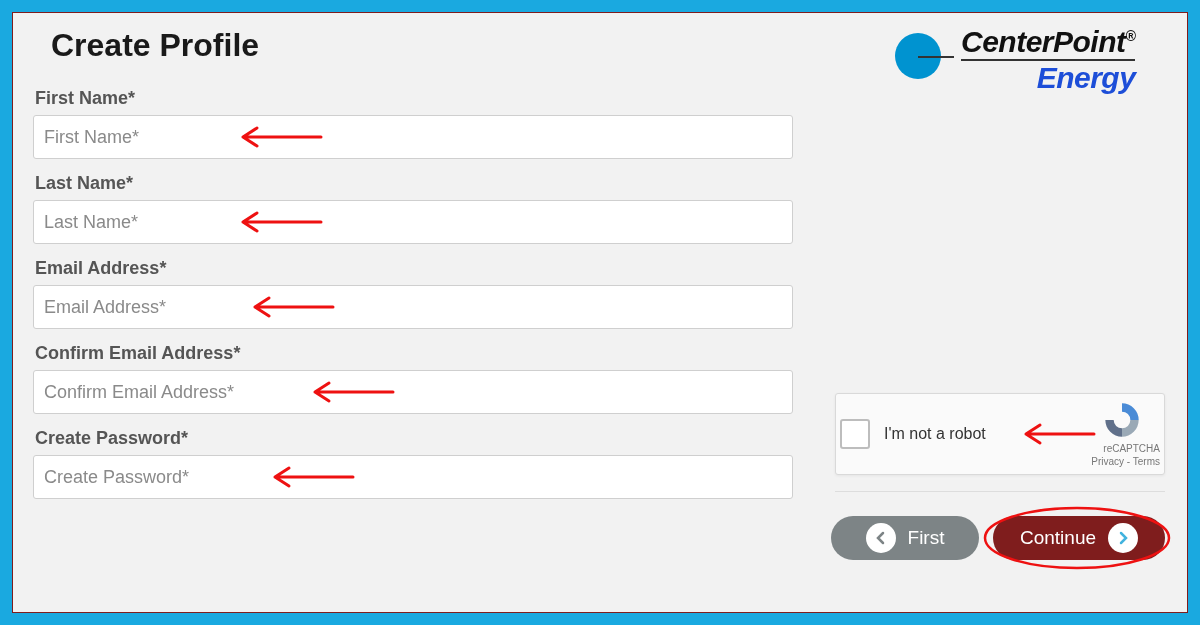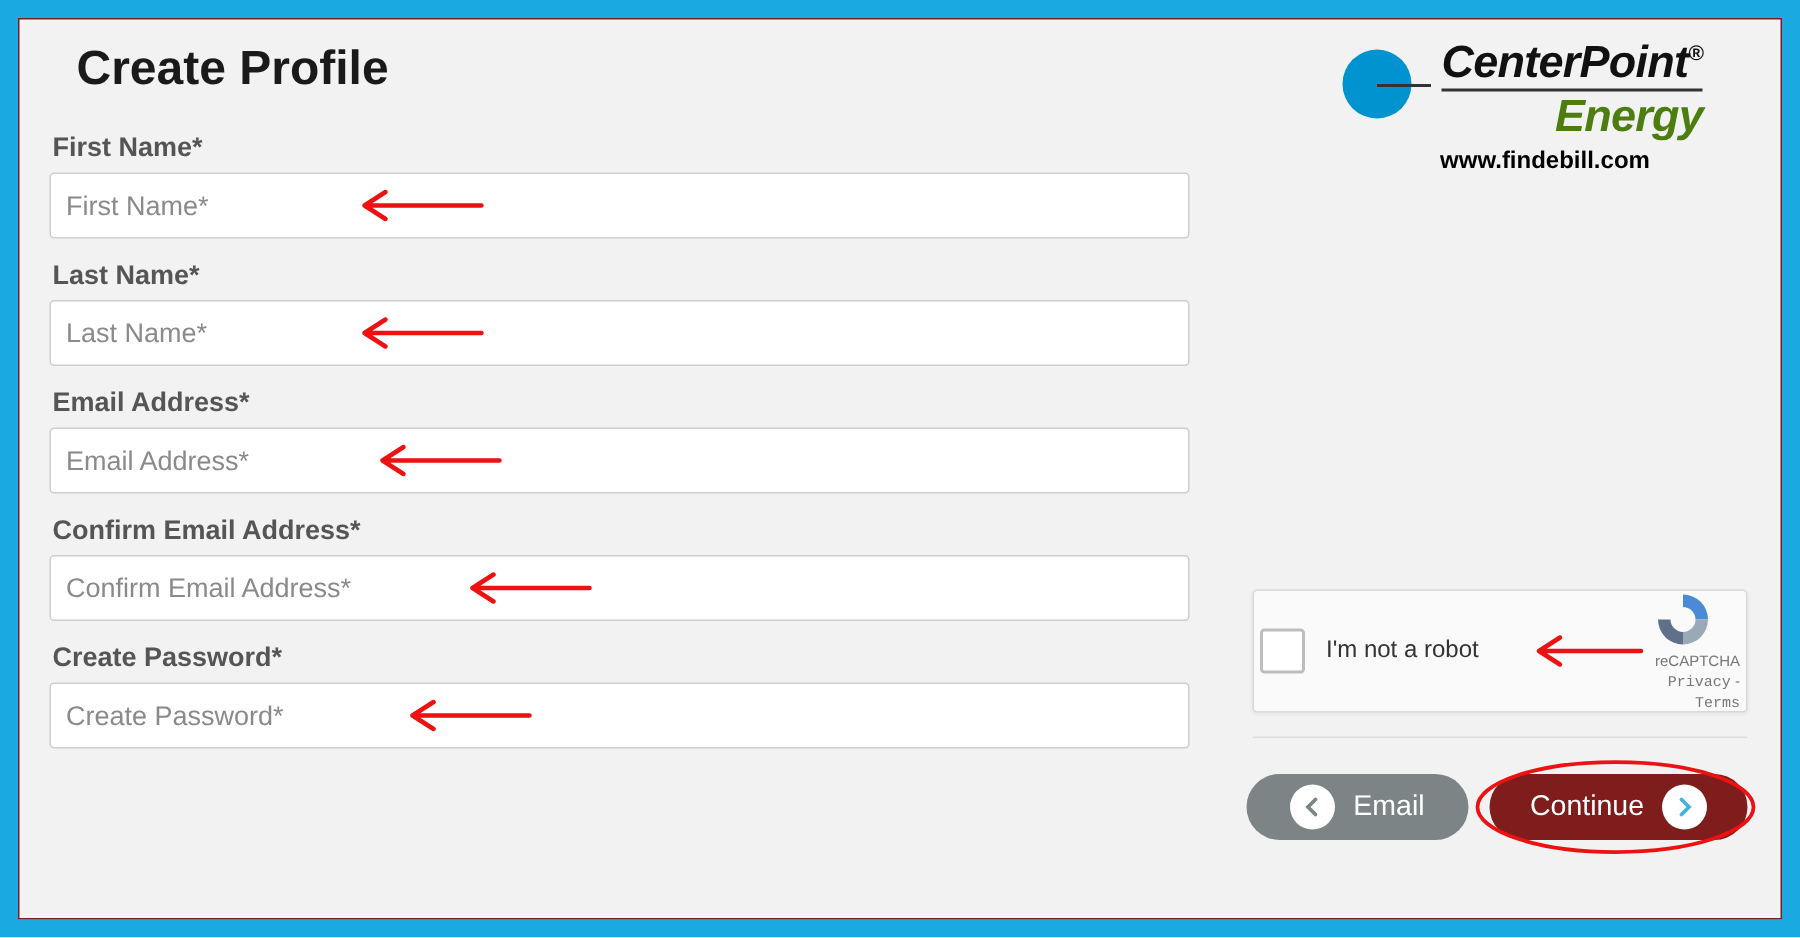--- a/index.html
+++ b/index.html
@@ -67,21 +67,21 @@
   }
   .logo-text { text-align: left; }
   .logo-line1 {
     font-size: 30px; font-weight: 800; font-style: italic;
     color: #111; letter-spacing: -0.5px; line-height: 1;
   }
   .logo-line1 .reg { font-size: 14px; vertical-align: super; }
   .logo-divider { border-top: 2px solid #333; margin: 2px 0; }
   .logo-line2 {
     font-size: 30px; font-weight: 800; font-style: italic;
-    color: #4d7c0f; letter-spacing: -0.5px; text-align: right; line-height: 1;
+    color: #1d4ed8; letter-spacing: -0.5px; text-align: right; line-height: 1;
   }
   .logo-url { font-size: 16px; font-weight: 700; margin-top: 6px; }
   
   .recaptcha {
     position: absolute;
     right: 22px; top: 380px;
     width: 330px; height: 82px;
     background: #fafafa;
     border: 1px solid #d9d9d9;
     border-radius: 3px;
@@ -97,21 +97,21 @@
     margin-right: 14px;
     flex-shrink: 0;
   }
   .recaptcha-label { font-size: 16px; color: #333; flex: 1; }
   .recaptcha-right {
     width: 76px; text-align: right;
     font-size: 10px; color: #777;
     line-height: 1.3;
   }
   .recaptcha-right .rc-icon { width: 40px; height: 40px; margin: 0 auto 2px; }
-  .recaptcha-right a { color: #777; text-decoration: none; font-family: Liberation Mono, monospace; }
+  .recaptcha-right a { color: #777; text-decoration: none; }
   .recaptcha-arrow { position: absolute; top: 28px; left: 180px; pointer-events: none; }
   
   .btn-row {
     position: absolute;
     right: 22px; bottom: 52px;
     display: flex; gap: 14px;
   }
   .btn {
     height: 44px; border: none; border-radius: 22px;
     display: inline-flex; align-items: center; justify-content: center;
@@ -152,21 +152,20 @@
       <div class="logo-row">
         <div class="logo-disc"></div>
         <div class="logo-text">
           <div class="logo-line1">
             <span>CenterPoint</span><span class="reg">®</span>
           </div>
           <div class="logo-divider"></div>
           <div class="logo-line2">Energy</div>
         </div>
       </div>
-      <div class="logo-url">www.findebill.com</div>
     </div>
 
     <div class="form-col">
 
       <div class="field">
         <label class="field-label">First Name*</label>
         <input class="text-input" type="text" placeholder="First Name*" style="">
         <div class="ann-arrow" style="left:200px; bottom:10px;">
           <svg width="90" height="24">
               <path d="M88 12 L10 12 M10 12 L24 3 M10 12 L24 21" stroke="#e11" stroke-width="3" fill="none" stroke-linecap="round"></path>
@@ -241,21 +240,21 @@
 
     <div class="hr-sep"></div>
 
     <div class="btn-row">
       <button class="btn btn-back">
         <span class="btn-circle">
           <svg width="14" height="14" viewBox="0 0 14 14">
               <path d="M9 2 L4 7 L9 12" stroke-width="2.5" fill="none" stroke-linecap="round"></path>
             </svg>
         </span>
-        <span class="btn-text">Email</span>
+        <span class="btn-text">First</span>
       </button>
       <button class="btn btn-continue">
         <span class="btn-text">Continue</span>
         <span class="btn-circle">
           <svg width="14" height="14" viewBox="0 0 14 14">
               <path d="M5 2 L10 7 L5 12" stroke-width="2.5" fill="none" stroke-linecap="round"></path>
             </svg>
         </span>
       </button>
     </div>

